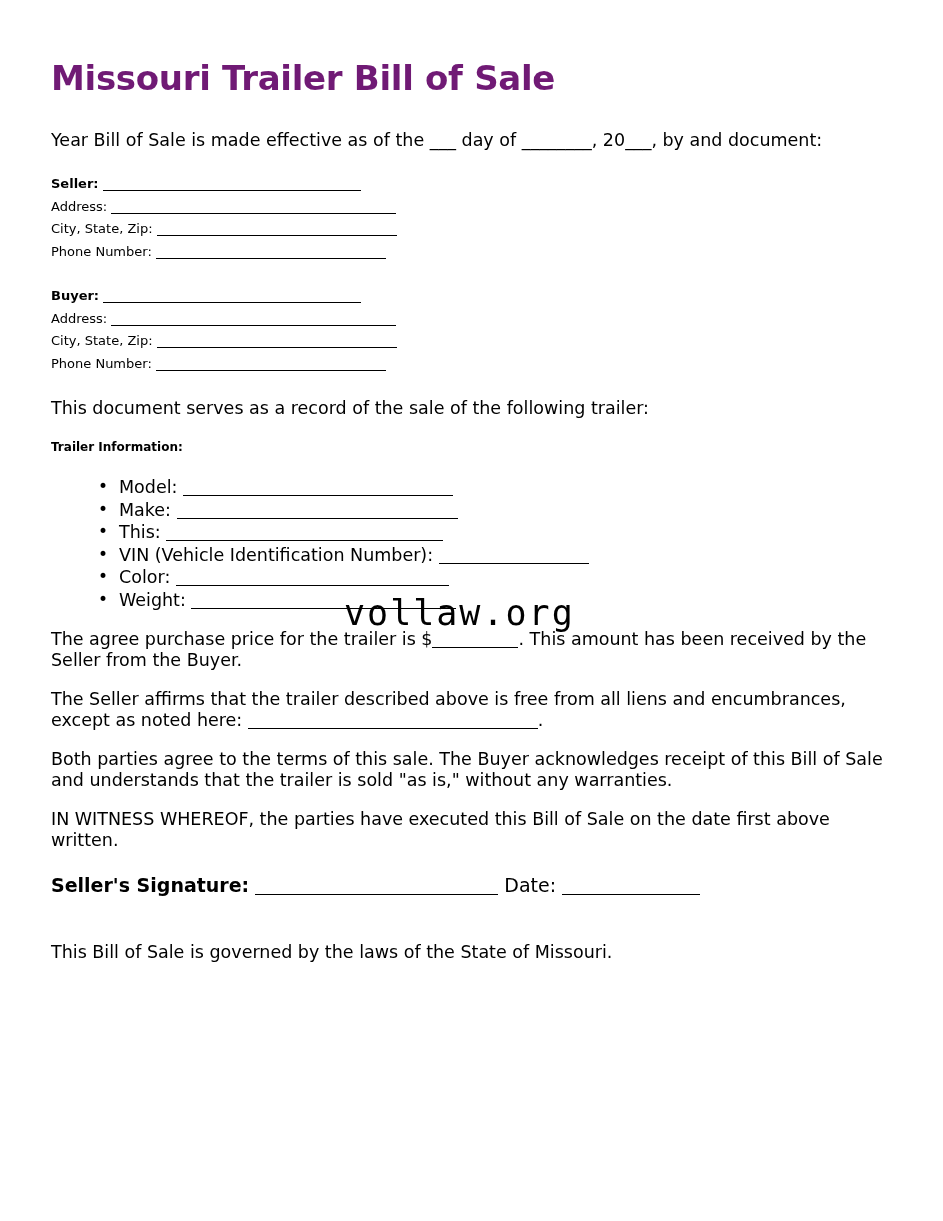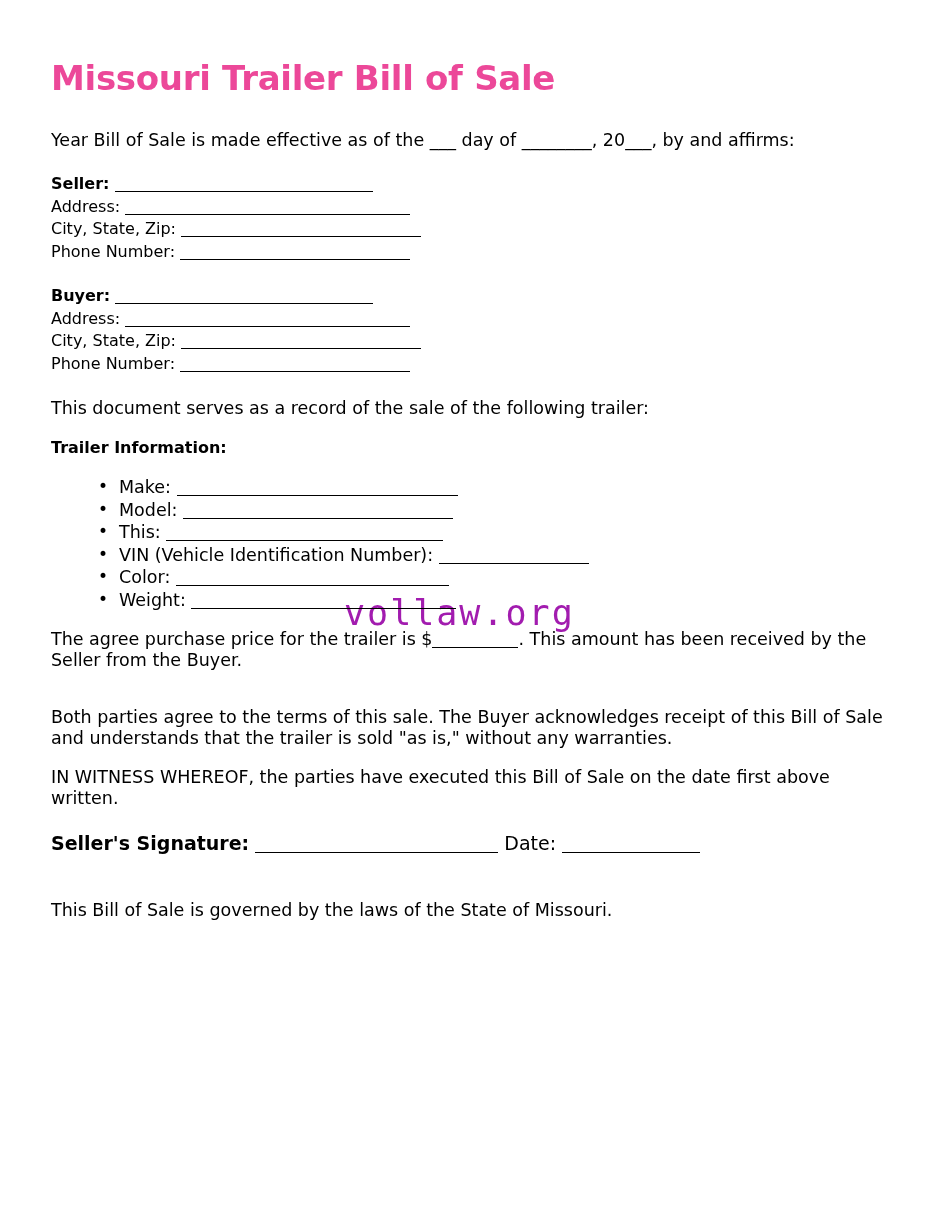--- a/index.html
+++ b/index.html
@@ -26,56 +26,56 @@
     top: 56px;
     width: 843px;
   }
   h1.doc-title {
     font-family: "DejaVu Sans", sans-serif;
     font-size: 34px;
     font-weight: bold;
     letter-spacing: -0.3px;
     margin: 0 0 0 0;
     line-height: 44px;
-    color: #ec4899;
+    color: #701a75;
   }
   p.para {
     font-size: 17.5px;
     line-height: 21px;
     margin: 0;
     color: #000;
   }
   .gap-intro { height: 30px; }
   .gap-block { height: 22px; }
   .gap-sm { height: 18px; }
   .gap-md { height: 23px; }
 
   .party-block .line {
-    font-size: 16px;
+    font-size: 13px;
     line-height: 22.5px;
     white-space: nowrap;
   }
   .lbl-bold { font-weight: bold; }
 
   
   .ul {
     display: inline-block;
     border-bottom: 1.6px solid #000;
     vertical-align: -3px;
     height: 0;
   }
   .ul-thin {
     display: inline-block;
     border-bottom: 1.5px solid #000;
     vertical-align: -3px;
     height: 0;
   }
 
   .section-head {
-    font-size: 16px;
+    font-size: 12px;
     font-weight: bold;
     line-height: 21px;
     margin: 0;
   }
 
   ul.trailer-list {
     margin: 0;
     padding: 0 0 0 47px;
     list-style: none;
   }
@@ -101,40 +101,40 @@
   }
   .sig-row .sig-label { font-weight: bold; }
 
   .watermark {
     position: absolute;
     left: 344px;
     top: 594px;
     font-family: "DejaVu Sans Mono", monospace;
     font-size: 35px;
     letter-spacing: 2px;
-    color: #a21caf;
+    color: #000000;
     white-space: nowrap;
     pointer-events: none;
     line-height: 38px;
   }
 </style>
 </head>
 <body>
 
 <div class="page">
 
   <div class="watermark">vollaw.org</div>
 
   <div class="content">
 
     <h1 class="doc-title">Missouri Trailer Bill of Sale</h1>
 
     <div class="gap-intro"></div>
 
-    <p class="para"><span>Year Bill of Sale is made effective as of the </span><span>___</span><span> day of </span><span>________</span><span>, 20</span><span>___</span><span>, by and affirms:</span></p>
+    <p class="para"><span>Year Bill of Sale is made effective as of the </span><span>___</span><span> day of </span><span>________</span><span>, 20</span><span>___</span><span>, by and document:</span></p>
 
     <div class="gap-block"></div>
 
     <div class="party-block">
       <div class="line"><span class="lbl-bold">Seller:</span>
         <span class="ul" style="width:258px"></span></div>
       <div class="line"><span>Address:</span>
         <span class="ul" style="width:285px"></span></div>
       <div class="line"><span>City, State, Zip:</span>
         <span class="ul" style="width:240px"></span></div>
@@ -159,40 +159,41 @@
 
     <p class="para">This document serves as a record of the sale of the following trailer:</p>
 
     <div class="gap-sm"></div>
 
     <p class="section-head">Trailer Information:</p>
 
     <div class="gap-sm"></div>
 
     <ul class="trailer-list">
+      <li><span>Model:</span>
+        <span class="ul-thin" style="width:270px"></span></li>
       <li><span>Make:</span>
         <span class="ul-thin" style="width:281px"></span></li>
-      <li><span>Model:</span>
-        <span class="ul-thin" style="width:270px"></span></li>
       <li><span>This:</span>
         <span class="ul-thin" style="width:277px"></span></li>
       <li><span>VIN (Vehicle Identification Number):</span>
         <span class="ul-thin" style="width:150px"></span></li>
       <li><span>Color:</span>
         <span class="ul-thin" style="width:273px"></span></li>
       <li><span>Weight:</span>
         <span class="ul-thin" style="width:265px"></span></li>
     </ul>
 
     <div class="gap-sm"></div>
 
     <p class="para"><span>The agree purchase price for the trailer is $</span><span class="ul-thin" style="width:86px"></span><span>. This amount has been received by the Seller from the Buyer.</span></p>
 
     <div class="gap-sm"></div>
 
+    <p class="para"><span>The Seller affirms that the trailer described above is free from all liens and encumbrances, except as noted here: </span><span class="ul-thin" style="width:290px"></span><span>.</span></p>
 
     <div class="gap-sm"></div>
 
     <p class="para">Both parties agree to the terms of this sale. The Buyer acknowledges receipt of this Bill of Sale and understands that the trailer is sold "as is," without any warranties.</p>
 
     <div class="gap-sm"></div>
 
     <p class="para">IN WITNESS WHEREOF, the parties have executed this Bill of Sale on the date first above written.</p>
 
     <div class="gap-md"></div>

